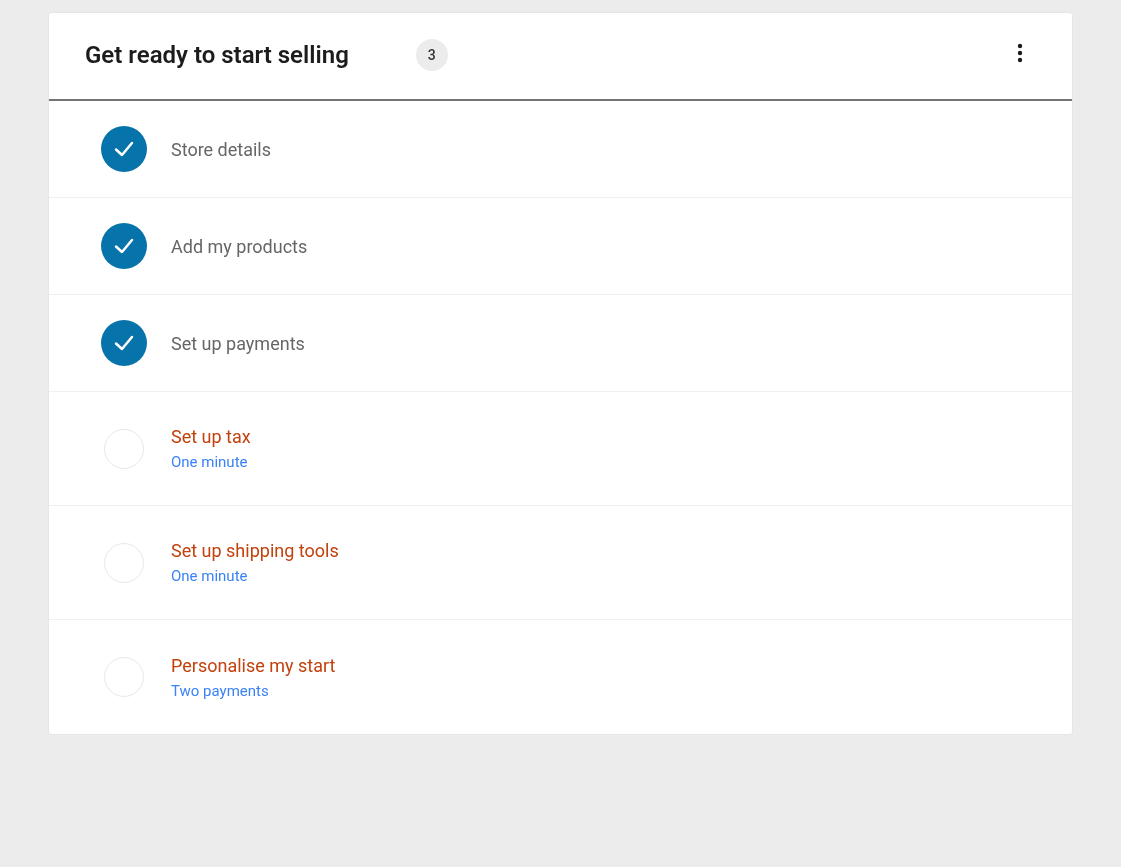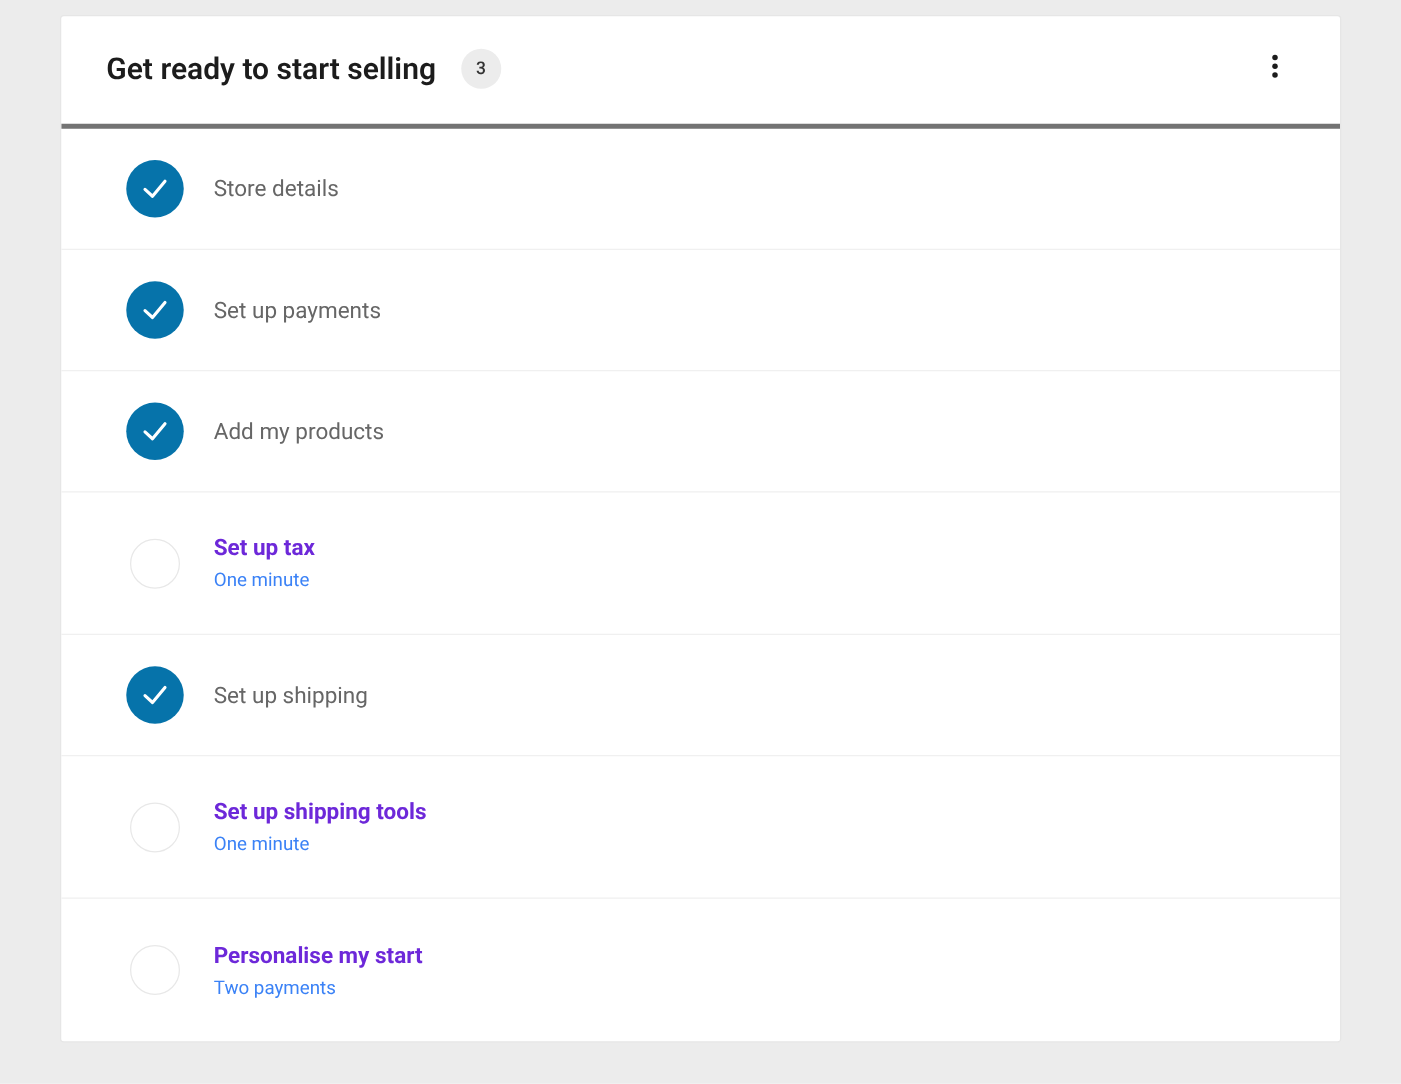--- a/index.html
+++ b/index.html
@@ -13,21 +13,22 @@
     .card {
       background: #fff;
       border: 1px solid #e6e6e6;
       border-radius: 3px;
       overflow: hidden;
     }
     .card-header {
       display: flex;
       align-items: center;
       padding: 26px 36px 28px 36px;
-      border-bottom: 4px solid #737373;
+      border-bottom: 2px solid #737373;
+      gap: 47px;
     }
     .card-title {
       font-size: 24px;
       font-weight: 600;
       color: #1c1c1c;
     }
     .badge {
       margin-left: 20px;
       width: 32px;
       height: 32px;
@@ -78,22 +79,22 @@
       margin-left: 3px;
       margin-right: 27px;
     }
     .check svg { width: 24px; height: 24px; }
     .task-text { display: flex; flex-direction: column; gap: 6px; }
     .task-title {
       font-size: 18px;
       color: #666;
     }
     .task-title.active {
-      color: #6d28d9;
-      font-weight: 700;
+      color: #c2410c;
+      font-weight: 400;
     }
     .task-sub {
       font-size: 15px;
       color: #3b82f6;
     }
   </style>
 </head>
 <body>
 
 <div class="card">
@@ -123,53 +124,43 @@
     </div>
   </div>
 
   <div class="task task-short">
     <span class="check done">
       <svg viewBox="0 0 24 24" fill="none" stroke="#fff" stroke-width="2.5" stroke-linecap="round" stroke-linejoin="round">
           <polyline points="4 12.5 10 18 20 6"></polyline>
         </svg>
     </span>
     <div class="task-text">
-      <span class="task-title">Set up payments</span>
+      <span class="task-title">Add my products</span>
     </div>
   </div>
 
   <div class="task task-short">
     <span class="check done">
       <svg viewBox="0 0 24 24" fill="none" stroke="#fff" stroke-width="2.5" stroke-linecap="round" stroke-linejoin="round">
           <polyline points="4 12.5 10 18 20 6"></polyline>
         </svg>
     </span>
     <div class="task-text">
-      <span class="task-title">Add my products</span>
+      <span class="task-title">Set up payments</span>
     </div>
   </div>
 
   <div class="task task-tall">
     <span class="check pending"></span>
     <div class="task-text">
       <span class="task-title active">Set up tax</span>
       <span class="task-sub">One minute</span>
     </div>
   </div>
 
-  <div class="task task-short">
-    <span class="check done">
-      <svg viewBox="0 0 24 24" fill="none" stroke="#fff" stroke-width="2.5" stroke-linecap="round" stroke-linejoin="round">
-          <polyline points="4 12.5 10 18 20 6"></polyline>
-        </svg>
-    </span>
-    <div class="task-text">
-      <span class="task-title">Set up shipping</span>
-    </div>
-  </div>
 
   <div class="task task-tall">
     <span class="check pending"></span>
     <div class="task-text">
       <span class="task-title active">Set up shipping tools</span>
       <span class="task-sub">One minute</span>
     </div>
   </div>
 
   <div class="task task-tall" style="border-bottom:none;">

